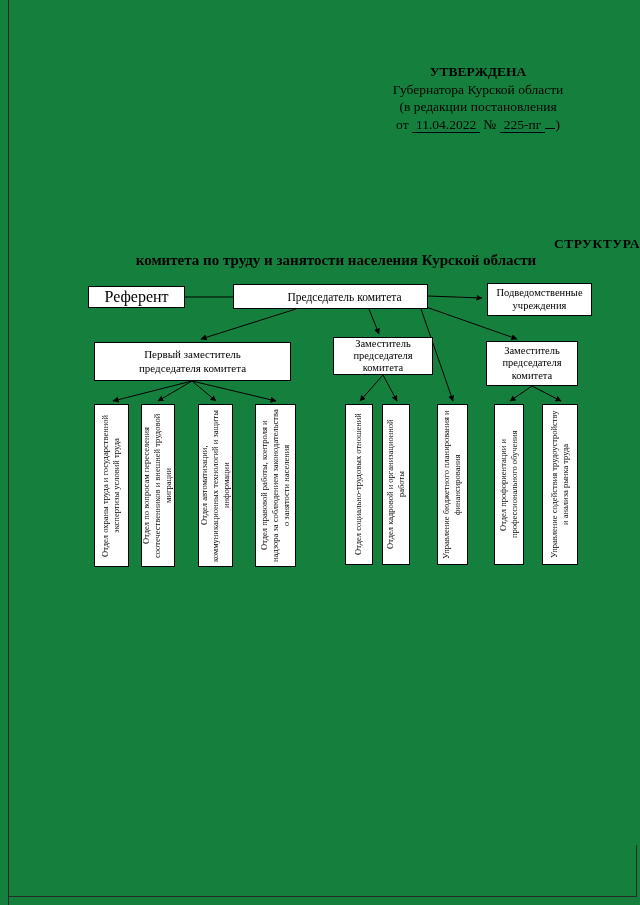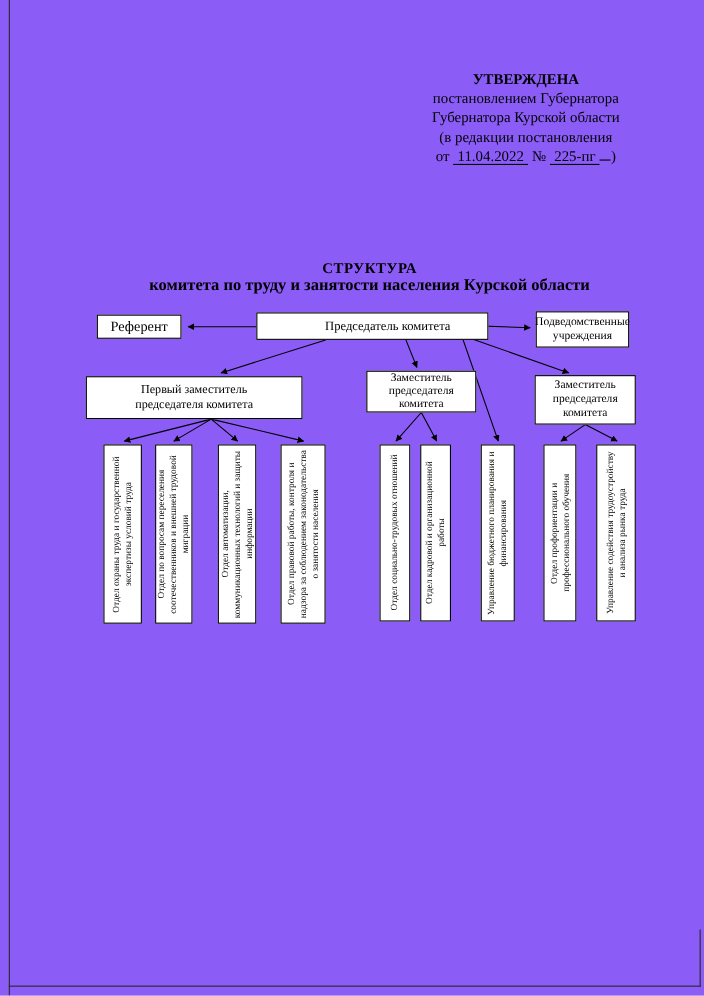--- a/index.html
+++ b/index.html
@@ -4,51 +4,51 @@
 <style>
   * { box-sizing: border-box; margin: 0; padding: 0; }
   html, body { width: 640px; height: 905px; }
   body {
     background: #ffffff;
     font-family: "Liberation Serif", serif;
     color: #000;
     position: relative;
     overflow: hidden;
   }
-  .page { position: absolute; inset: 0; background: #8b5cf6; font-family: Liberation Serif, serif; }
+  .page { position: absolute; inset: 0; background: #15803d; font-family: Liberation Serif, serif; }
 
   
   .scan-left   { position: absolute; left: 8px;  top: 0;      width: 1px;  height: 905px; background: #2a2a2a; }
   .scan-bottom { position: absolute; left: 8px;  top: 896px;  right: 3px;  height: 1px;   background: #2a2a2a; }
   .scan-right  { position: absolute; right: 3px; top: 845px;  width: 1px;  height: 52px;  background: #2a2a2a; }
 
   
   .approval {
     position: absolute; left: 358px; top: 63px; width: 240px;
     text-align: center; font-size: 13.5px; line-height: 17.5px;
   }
   .approval .b { font-weight: bold; }
   .u { border-bottom: 1px solid #000; padding: 0 4px; }
   .paren-gap { display: inline-block; width: 10px; border-bottom: 1px solid #000; }
 
   
   .title { position: absolute; left: 32px; top: 236px; width: 608px; text-align: center; font-weight: bold; }
-  .title .t1 { font-size: 13.5px; letter-spacing: 0.5px; }
+  .title .t1 { font-size: 13.5px; letter-spacing: 0.5px; text-align: right; }
   .title .t2 { font-size: 15px; margin-top: 0; }
 
   
   .node {
     position: absolute; border: 1px solid #000; background: #fff;
     display: flex; align-items: center; justify-content: center;
     text-align: center;
   }
-  .referent      { left: 88px;  top: 286px; width: 77px;  height: 22px; font-size: 13px; }
-  .chairman      { left: 233px; top: 284px; width: 211px; height: 25px; font-size: 11.5px; padding-left: 28px; }
-  .subordinate   { left: 487px; top: 283px; width: 85px;  height: 33px; font-size: 10.5px; line-height: 1.2; padding: 0 17px; }
-  .first-deputy  { left: 78px;  top: 342px; width: 197px; height: 39px; font-size: 11px;   line-height: 1.25; padding: 0 32px; }
+  .referent      { left: 88px;  top: 286px; width: 97px;  height: 22px; font-size: 16px; }
+  .chairman      { left: 233px; top: 284px; width: 195px; height: 25px; font-size: 11.5px; padding-left: 28px; }
+  .subordinate   { left: 487px; top: 283px; width: 105px;  height: 33px; font-size: 10.5px; line-height: 1.2; padding: 0 17px; }
+  .first-deputy  { left: 94px;  top: 342px; width: 197px; height: 39px; font-size: 11px;   line-height: 1.25; padding: 0 32px; }
   .deputy-center { left: 333px; top: 337px; width: 100px; height: 38px; font-size: 10.5px; line-height: 1.15; padding: 0 18px; }
   .deputy-right  { left: 486px; top: 341px; width: 92px;  height: 45px; font-size: 10.5px; line-height: 1.2;  padding: 0 15px; }
 
   
   .vnode {
     position: absolute; border: 1px solid #000; background: #fff;
     display: flex; align-items: center; justify-content: center; overflow: hidden;
   }
   .vnode .vtext {
     writing-mode: vertical-rl;
@@ -72,21 +72,20 @@
 <body>
 
 <div class="page">
 
   <div class="scan-left"></div>
   <div class="scan-bottom"></div>
   <div class="scan-right"></div>
 
   <div class="approval">
     <div class="b">УТВЕРЖДЕНА</div>
-    <div>постановлением Губернатора</div>
     <div>Губернатора Курской области</div>
     <div>(в редакции постановления</div>
     <div>
       <span>от</span>
       <span class="u">11.04.2022</span>
       <span>№</span>
       <span class="u">225-пг</span><span class="paren-gap"></span><span>)</span>
     </div>
   </div>
 

